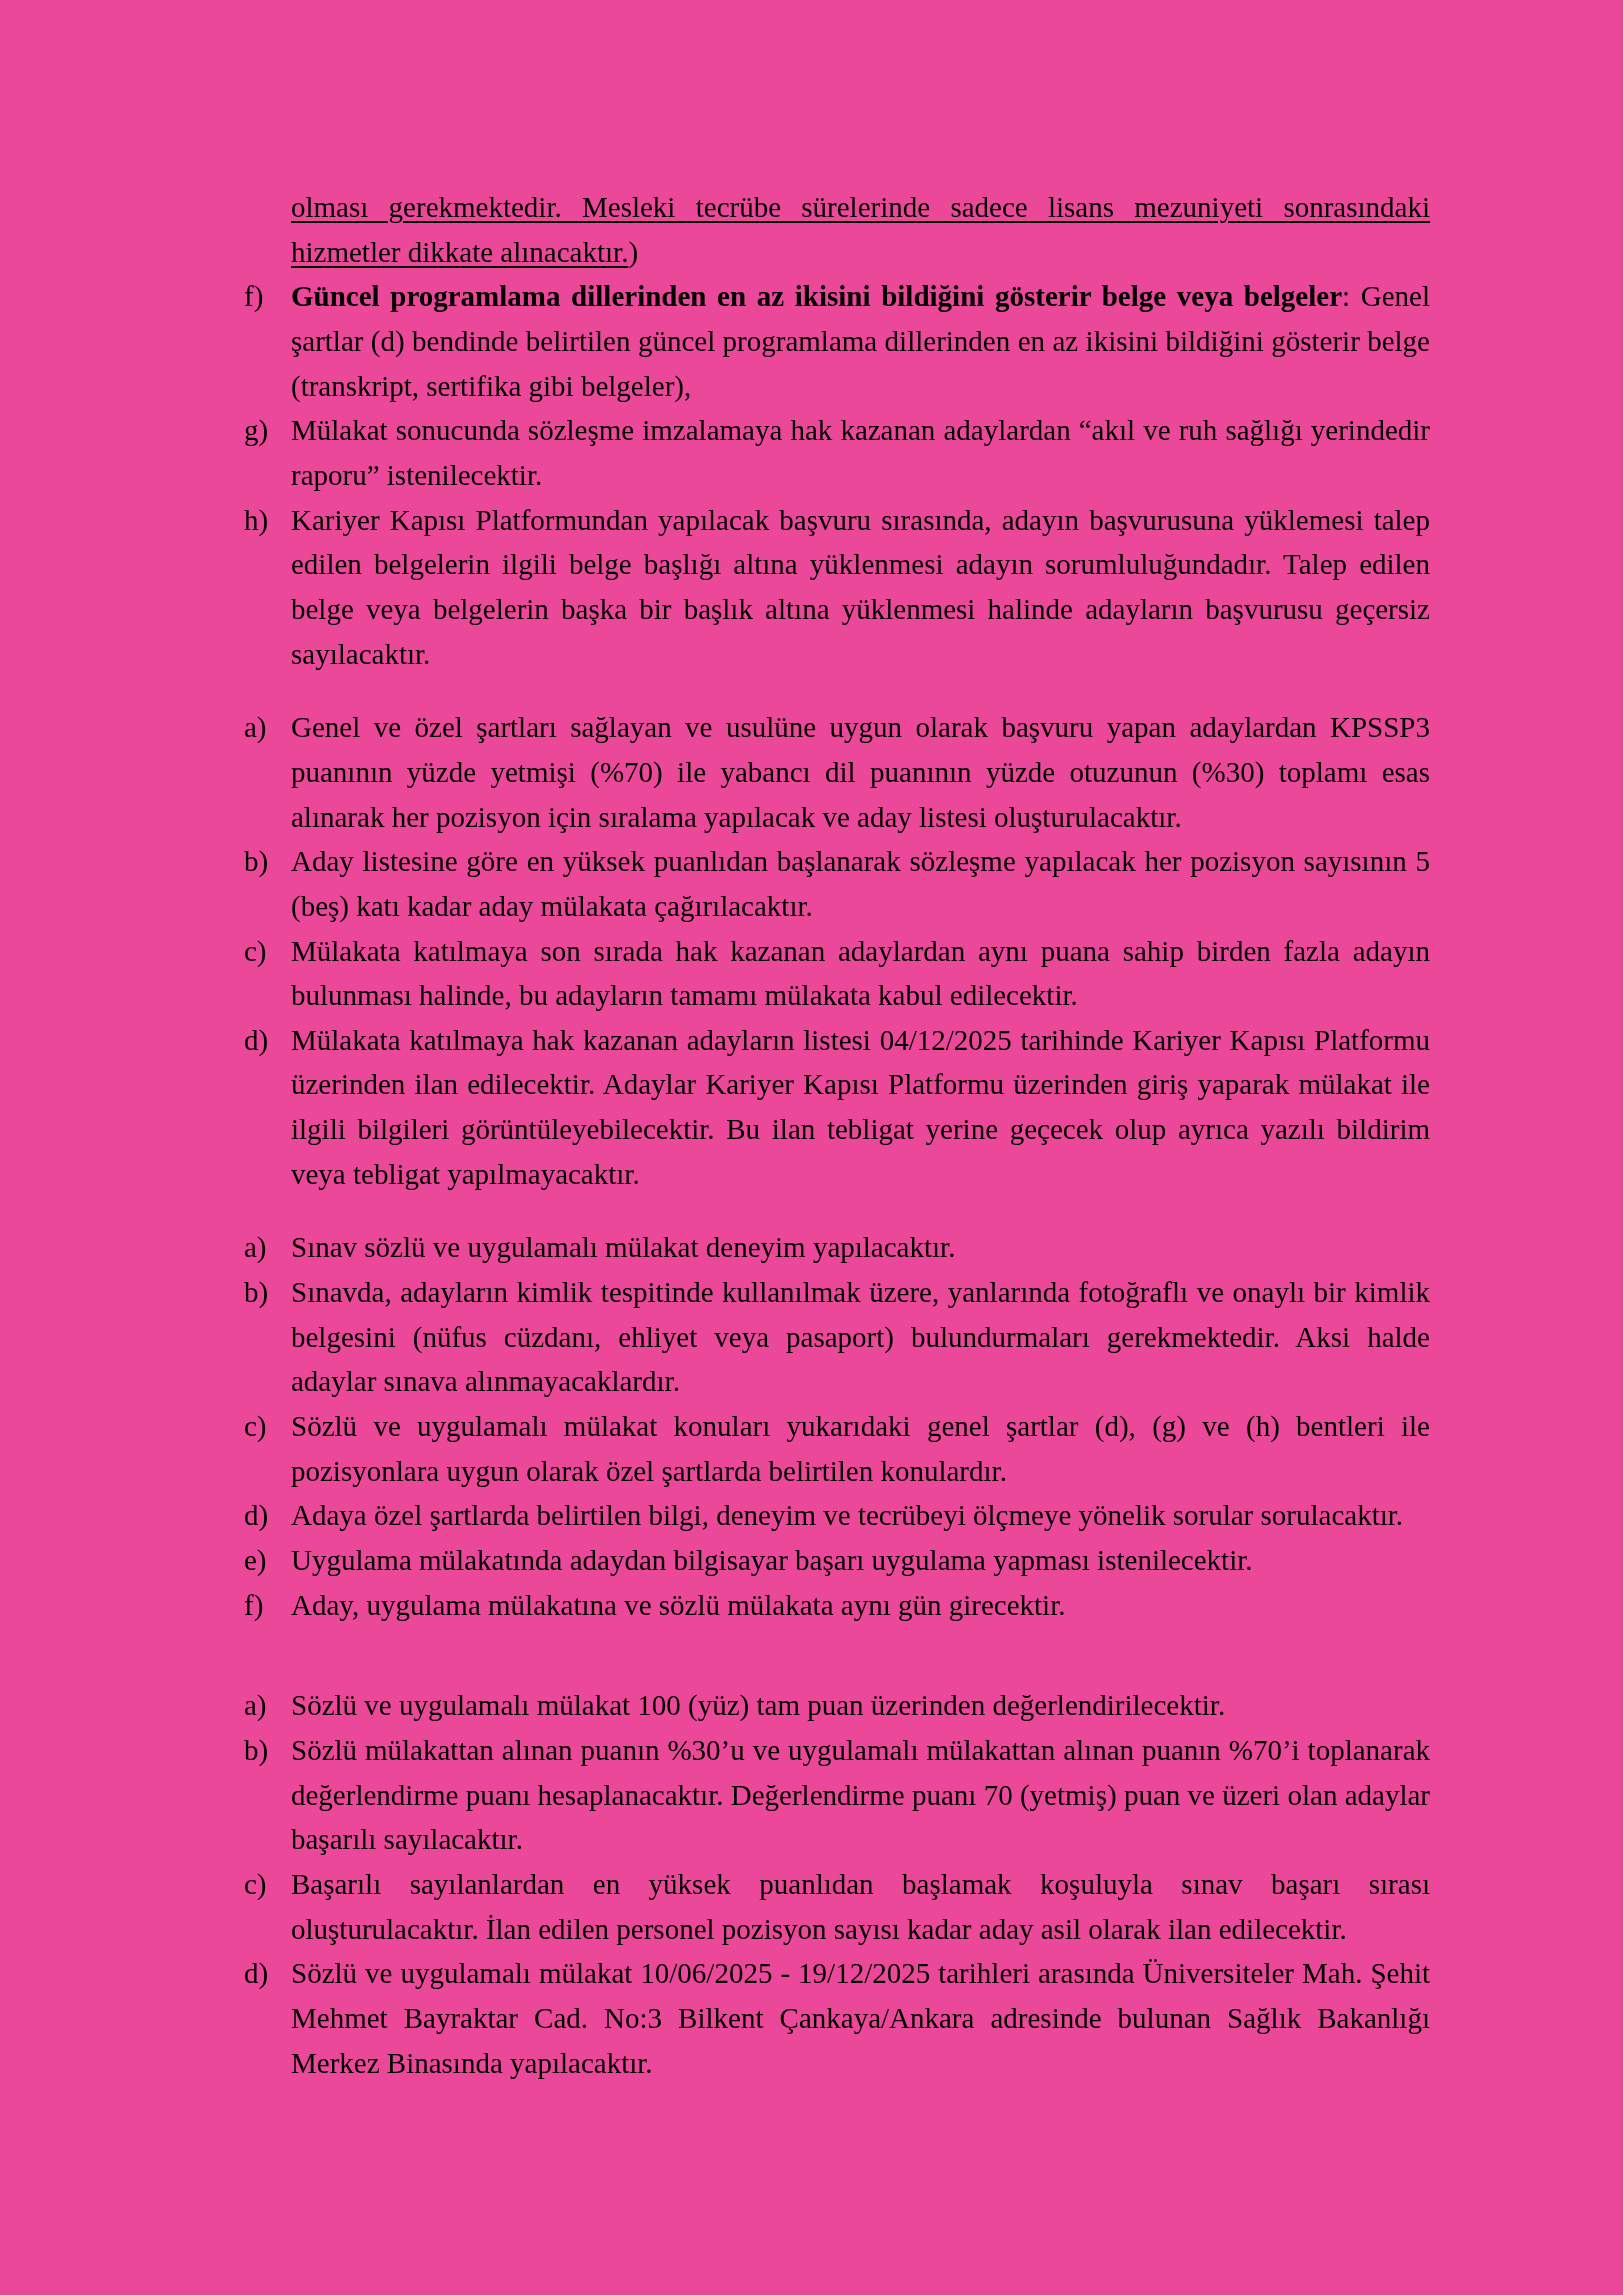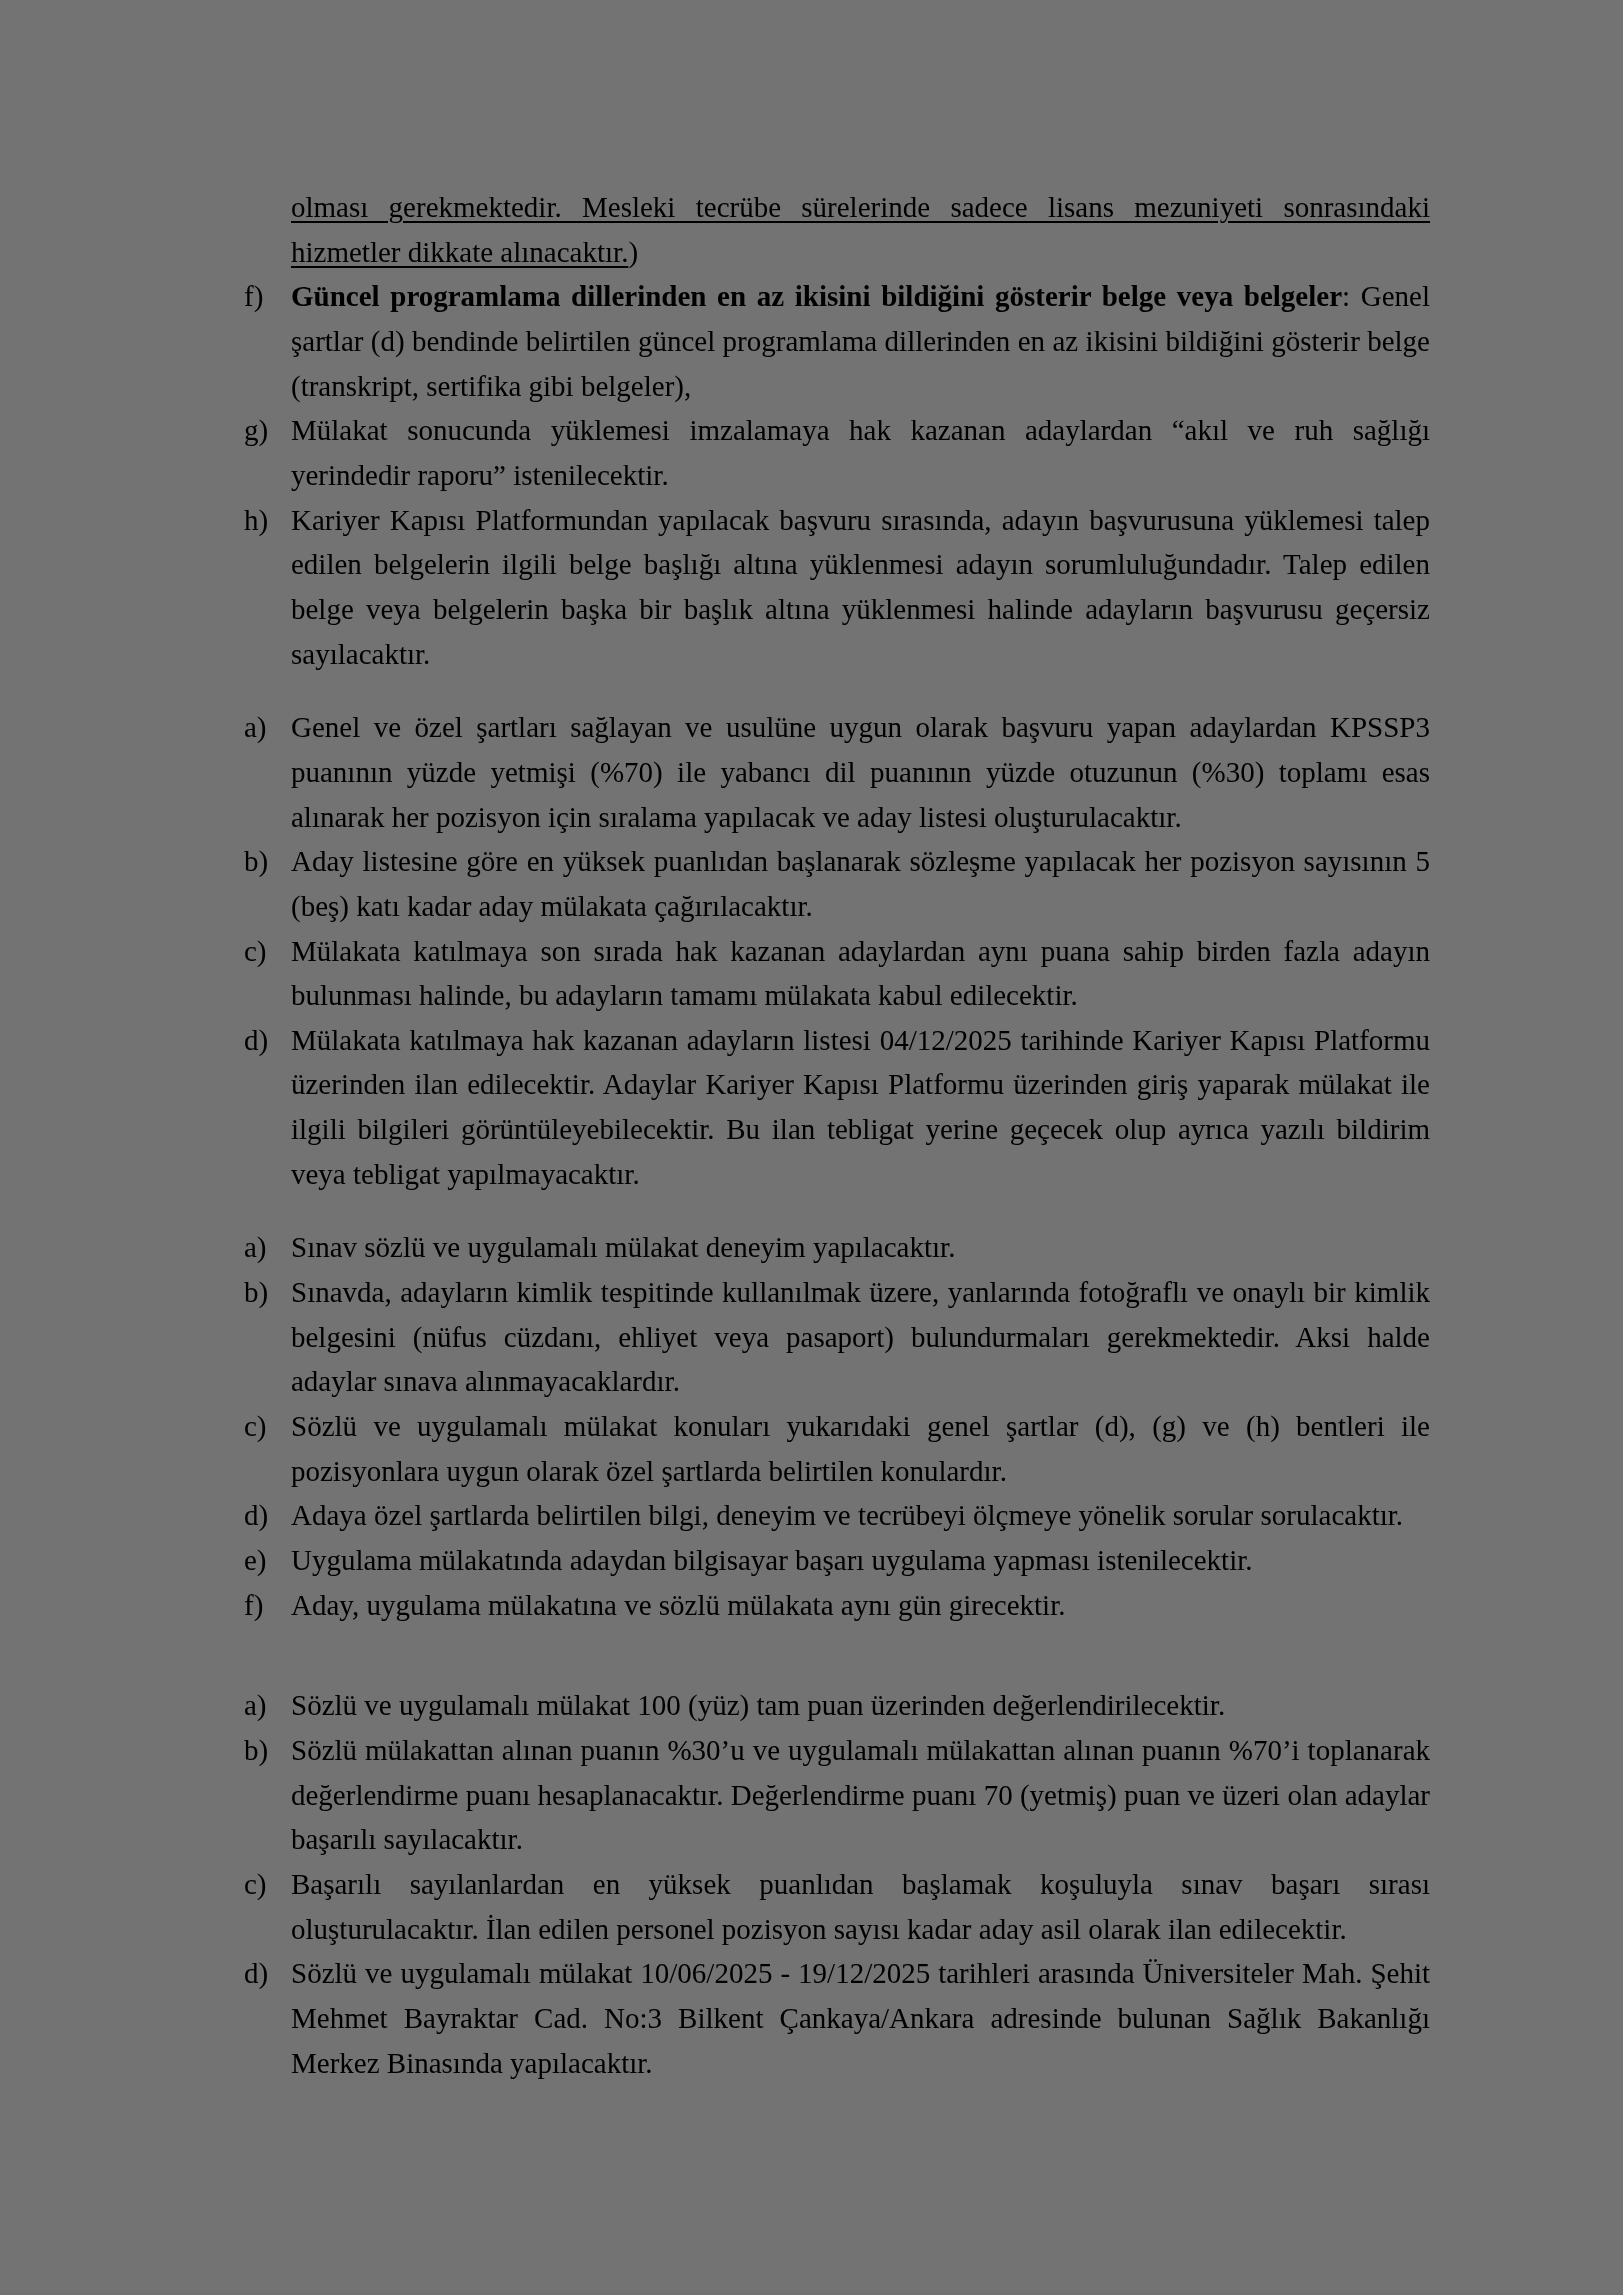--- a/index.html
+++ b/index.html
@@ -5,21 +5,21 @@
 <style>
   html, body {
     margin: 0;
     padding: 0;
     background: #ffffff;
   }
   .page {
     position: relative;
     width: 1623px;
     height: 2295px;
-    background: #737373;
+    background: #ec4899;
     margin: 0 auto;
     overflow: hidden;
     font-family: "Liberation Serif", "DejaVu Serif", serif;
     color: #000000;
   }
   .content {
     position: absolute;
     left: 193px;
     top: 185px;
     width: 1237px;
@@ -100,21 +100,21 @@
 
     <p class="para cont"><span class="underlined">olması gerekmektedir. Mesleki tecrübe sürelerinde sadece lisans mezuniyeti sonrasındaki hizmetler dikkate alınacaktır.</span><span>)</span></p>
 
     <ol class="alpha">
       <li>
         <span class="marker">f)</span>
         <span class="li-body"><b>Güncel programlama dillerinden en az ikisini bildiğini gösterir belge veya belgeler</b><span>: Genel şartlar (d) bendinde belirtilen güncel programlama dillerinden en az ikisini bildiğini gösterir belge (transkript, sertifika gibi belgeler),</span></span>
       </li>
       <li>
         <span class="marker">g)</span>
-        <span class="li-body">Mülakat sonucunda yüklemesi imzalamaya hak kazanan adaylardan “akıl ve ruh sağlığı yerindedir raporu” istenilecektir.</span>
+        <span class="li-body">Mülakat sonucunda sözleşme imzalamaya hak kazanan adaylardan “akıl ve ruh sağlığı yerindedir raporu” istenilecektir.</span>
       </li>
       <li>
         <span class="marker">h)</span>
         <span class="li-body">Kariyer Kapısı Platformundan yapılacak başvuru sırasında, adayın başvurusuna yüklemesi talep edilen belgelerin ilgili belge başlığı altına yüklenmesi adayın sorumluluğundadır. Talep edilen belge veya belgelerin başka bir başlık altına yüklenmesi halinde adayların başvurusu geçersiz sayılacaktır.</span>
       </li>
     </ol>
 
     <div class="spacer-md"></div>
     <ol class="alpha heading-gap-after">
       <li>

